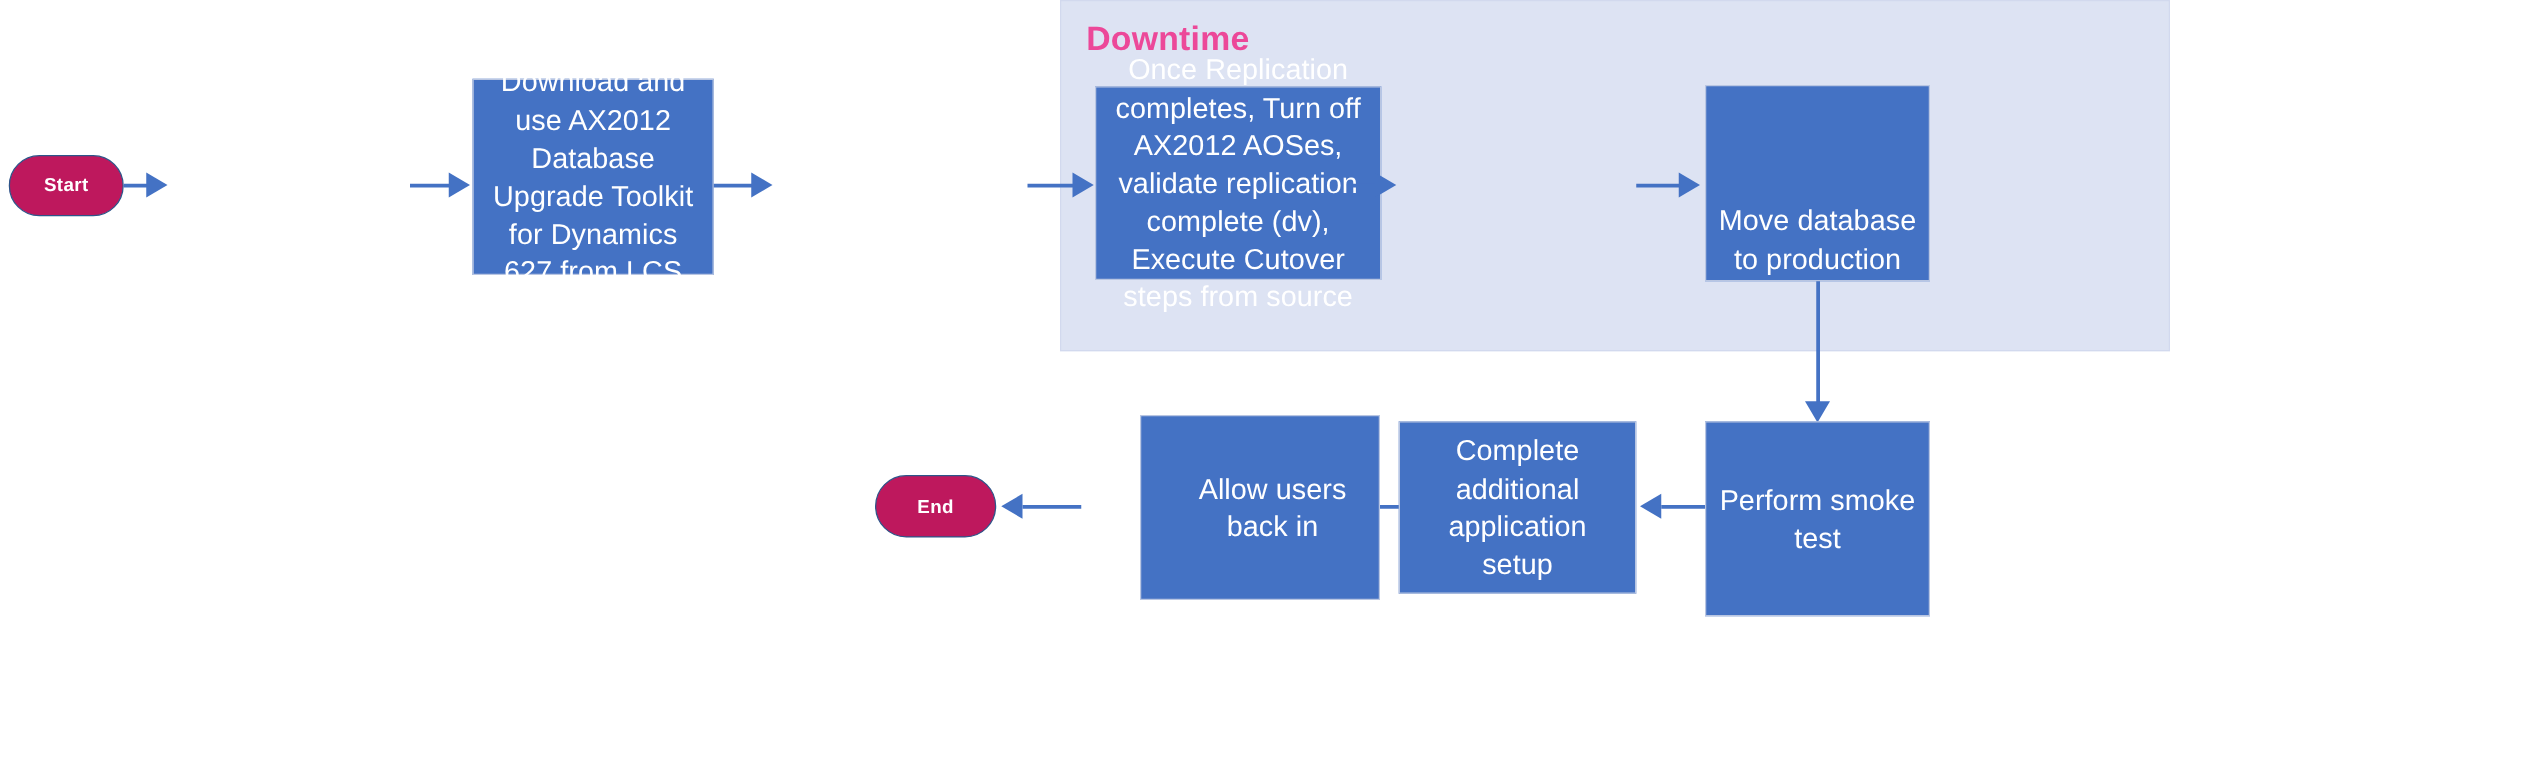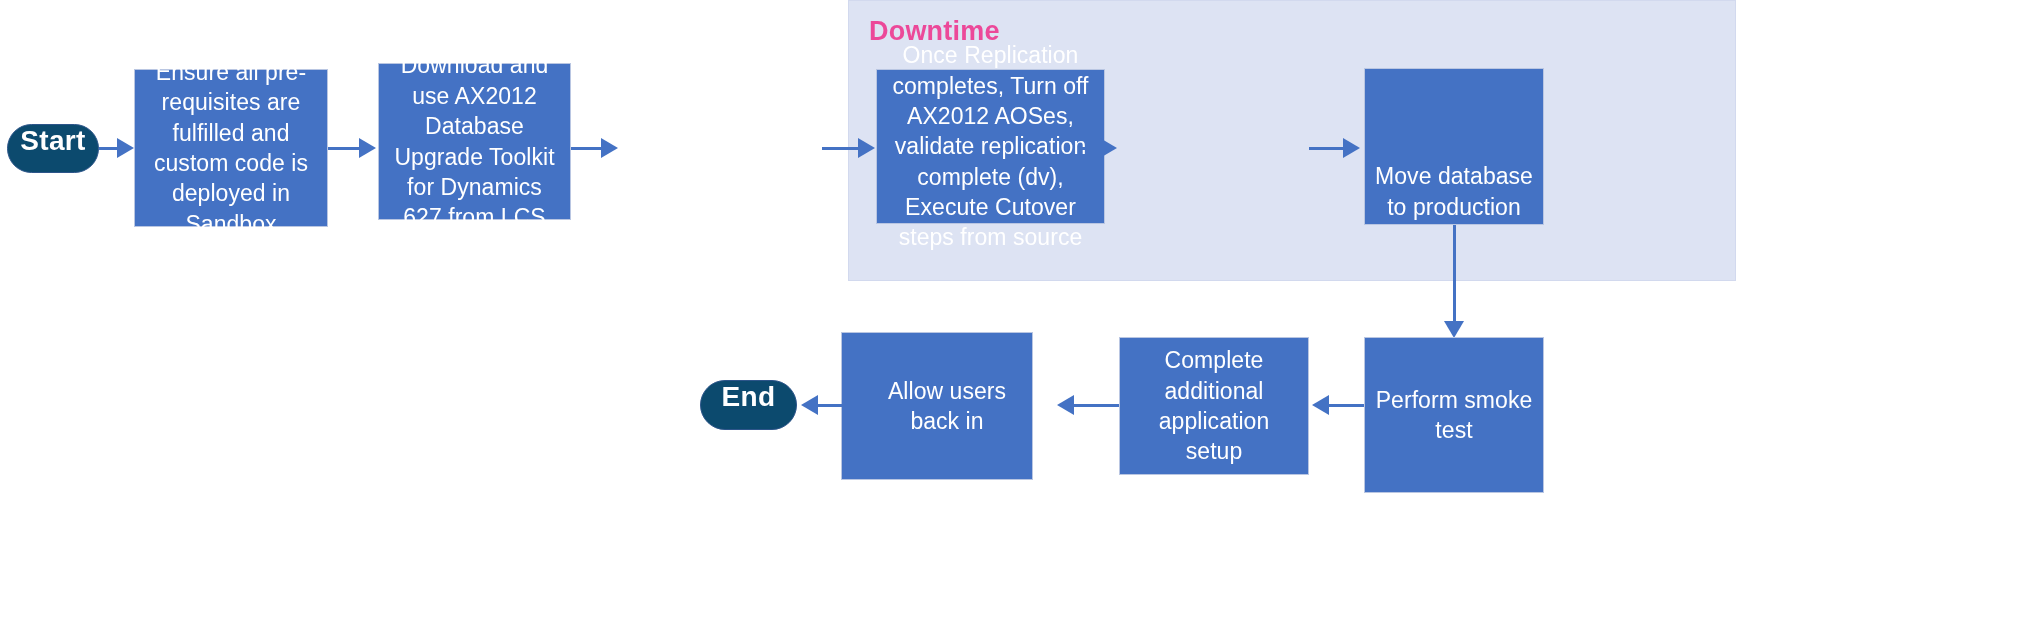--- a/index.html
+++ b/index.html
@@ -54,27 +54,28 @@
   .node .node-text {
     display: block;
     width: 100%;
     white-space: pre-line;
   }
 
   
   .terminator {
     position: absolute;
     box-sizing: border-box;
-    background: #0c4a6e;
+    background: #be185d;
     border: 1px solid #2d558a;
     border-radius: 46px;
     color: #ffffff;
     display: flex;
+    align-items: center;
     justify-content: center;
-    font-size: 28px;
+    font-size: 15px;
     font-weight: bold;
     letter-spacing: 0.3px;
   }
 
   
   .conn {
     position: absolute;
     background: #4472c4;
   }
   .conn-h { height: 3px; }
@@ -109,23 +110,20 @@
   <div class="group-panel" style="left:848px; top:0px; width:888px; height:281px;"></div>
   <div class="group-title" style="left:869px; top:16px;">Downtime</div>
 
   <div class="terminator" style="left:7px; top:124px; width:92px; height:49px;">
     <span>Start</span>
   </div>
 
   <div class="conn conn-h" style="left:99px; top:147px; width:20px;"></div>
   <div class="arrow arrow-right" style="left:117px; top:138px;"></div>
 
-  <div class="node" style="left:134px; top:69px; width:194px; height:158px;">
-    <span class="node-text">Ensure all pre-requisites are fulfilled and custom code is deployed in Sandbox</span>
-  </div>
 
   <div class="conn conn-h" style="left:328px; top:147px; width:33px;"></div>
   <div class="arrow arrow-right" style="left:359px; top:138px;"></div>
 
   <div class="node" style="left:378px; top:63px; width:193px; height:157px;">
     <span class="node-text">Download and use AX2012 Database Upgrade Toolkit for Dynamics 627 from LCS</span>
   </div>
 
   <div class="conn conn-h" style="left:571px; top:147px; width:32px;"></div>
   <div class="arrow arrow-right" style="left:601px; top:138px;"></div>
@@ -159,21 +157,21 @@
   <div class="conn conn-h" style="left:1329px; top:404px; width:35px;"></div>
   <div class="arrow arrow-left" style="left:1312px; top:395px;"></div>
 
   <div class="node" style="left:1119px; top:337px; width:190px; height:138px;">
     <span class="node-text">Complete additional application setup</span>
   </div>
 
   <div class="conn conn-h" style="left:1074px; top:404px; width:45px;"></div>
   <div class="arrow arrow-left" style="left:1057px; top:395px;"></div>
 
-  <div class="node" style="left:841px; top:332px; width:192px; height:148px;padding-left:28px;">
+  <div class="node" style="left:912px; top:332px; width:192px; height:148px;padding-left:28px;">
     <span class="node-text">Allow users back in</span>
   </div>
 
   <div class="conn conn-h" style="left:818px; top:404px; width:47px;"></div>
   <div class="arrow arrow-left" style="left:801px; top:395px;"></div>
 
   <div class="terminator" style="left:700px; top:380px; width:97px; height:50px;">
     <span>End</span>
   </div>
 

